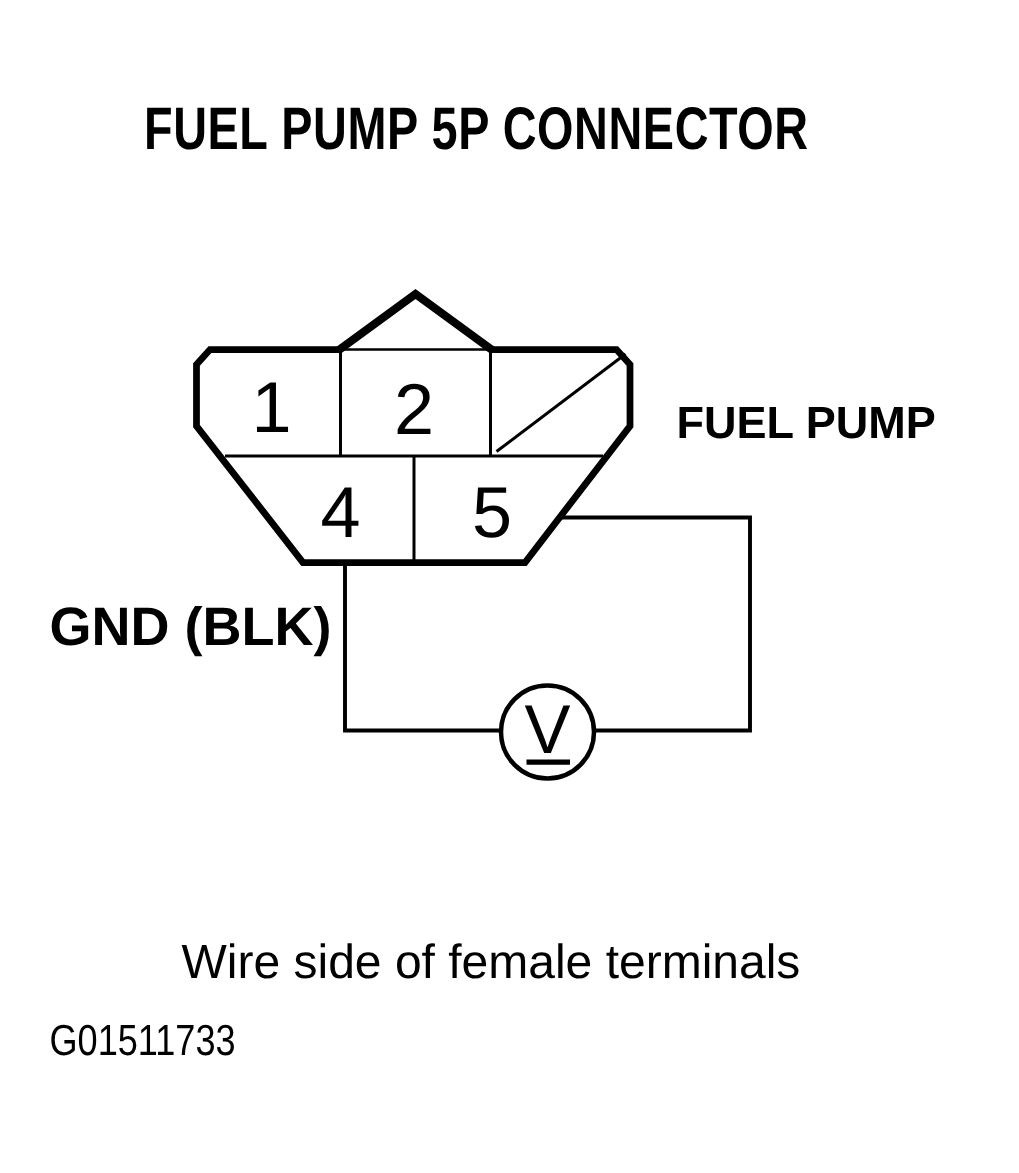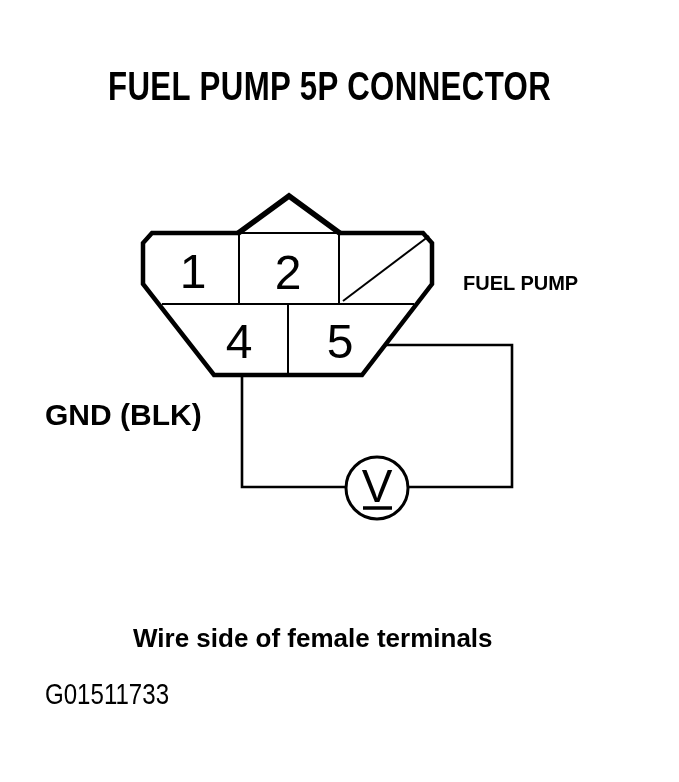--- a/index.html
+++ b/index.html
@@ -3,40 +3,40 @@
 <meta charset="utf-8">
 <style>
   html, body { margin: 0; padding: 0; }
   body {
     width: 679px; height: 782px;
     background: #ffffff;
     font-family: "Liberation Sans", sans-serif;
     position: relative;
     overflow: hidden;
   }
-  .stage { position: absolute; left: 0; top: 0; width: 537px; height: 782px; margin-left: 12px; }
+  .stage { position: absolute; left: 0; top: 0; width: 537px; height: 782px; }
   .txt { position: absolute; white-space: nowrap; color: #000; line-height: 1; }
   .diagram-title {
     left: 96px; top: 66px;
     font-size: 40px; font-weight: bold;
     transform: scaleX(0.78); transform-origin: left top;
     letter-spacing: 0.5px;
   }
   .fuel-pump-label {
     left: 451px; top: 267px;
-    font-size: 20px; font-weight: bold;
+    font-size: 30px; font-weight: bold;
     line-height: 32px;
   }
   .gnd-label {
     left: 33px; top: 400px;
-    font-size: 30px; font-weight: bold;
+    font-size: 36px; font-weight: bold;
   }
   .caption {
     left: 121px; top: 625px;
-    font-size: 26px; font-weight: bold;
+    font-size: 32px; font-weight: normal;
   }
   .figure-id {
     left: 33px; top: 680px;
     font-size: 29px; font-weight: normal;
     transform: scaleX(0.83); transform-origin: left top;
   }
   svg { position: absolute; left: 0; top: 0; }
   svg .ink { stroke: #000; fill: none; }
   svg text { fill: #000; font-family: "Liberation Sans", sans-serif; }
   .terminal-num { font-size: 48px; }

